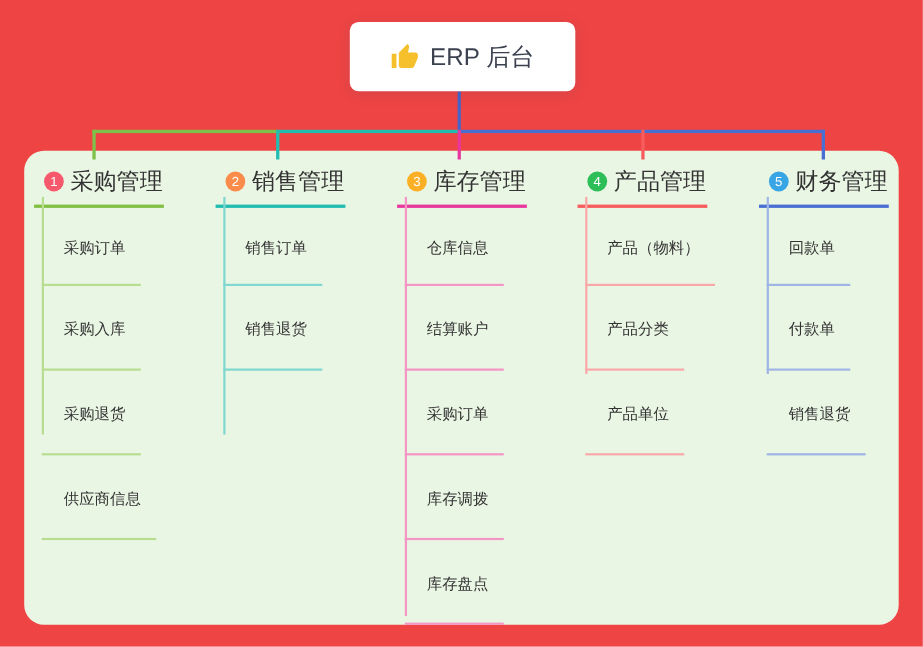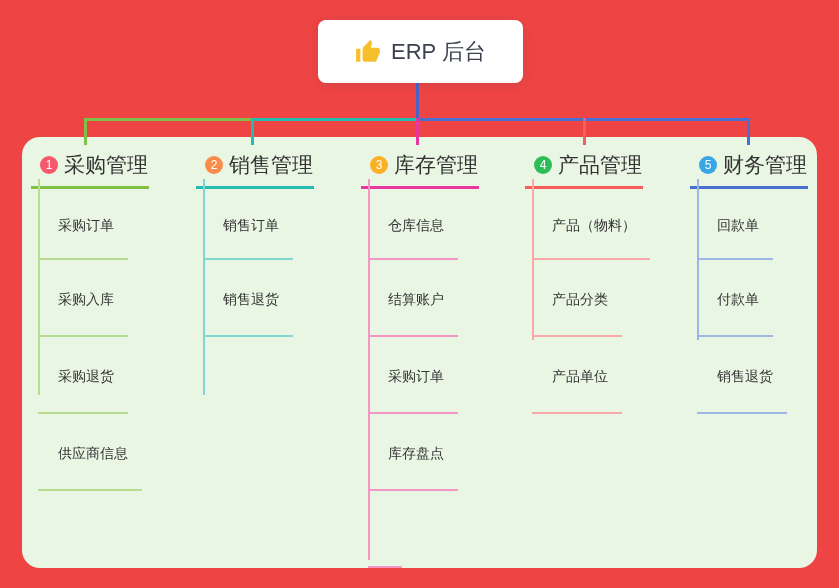--- a/index.html
+++ b/index.html
@@ -115,20 +115,23 @@
           <div class="child" style="border-bottom-color: rgb(244, 149, 197);">
             <span>仓库信息</span>
           </div>
           <div class="child" style="border-bottom-color: rgb(244, 149, 197);">
             <span>结算账户</span>
           </div>
           <div class="child" style="border-bottom-color: rgb(244, 149, 197);">
             <span>采购订单</span>
           </div>
           <div class="child" style="border-bottom-color: rgb(244, 149, 197);">
+            <span>库存调拨</span>
+          </div>
+          <div class="child" style="border-bottom-color: rgb(244, 149, 197);">
             <span>库存盘点</span>
           </div>
           <div class="child" style="border-bottom-color: rgb(244, 149, 197);"></div>
         </div>
       </div>
       <div class="branch" style="left: 525px; top: 145px;">
         <div class="branch-header" style="border-bottom-color: rgb(248, 93, 93);">
           <span class="badge" style="background: rgb(46, 190, 88);">4</span>
           <span class="branch-label">产品管理</span>
         </div>

